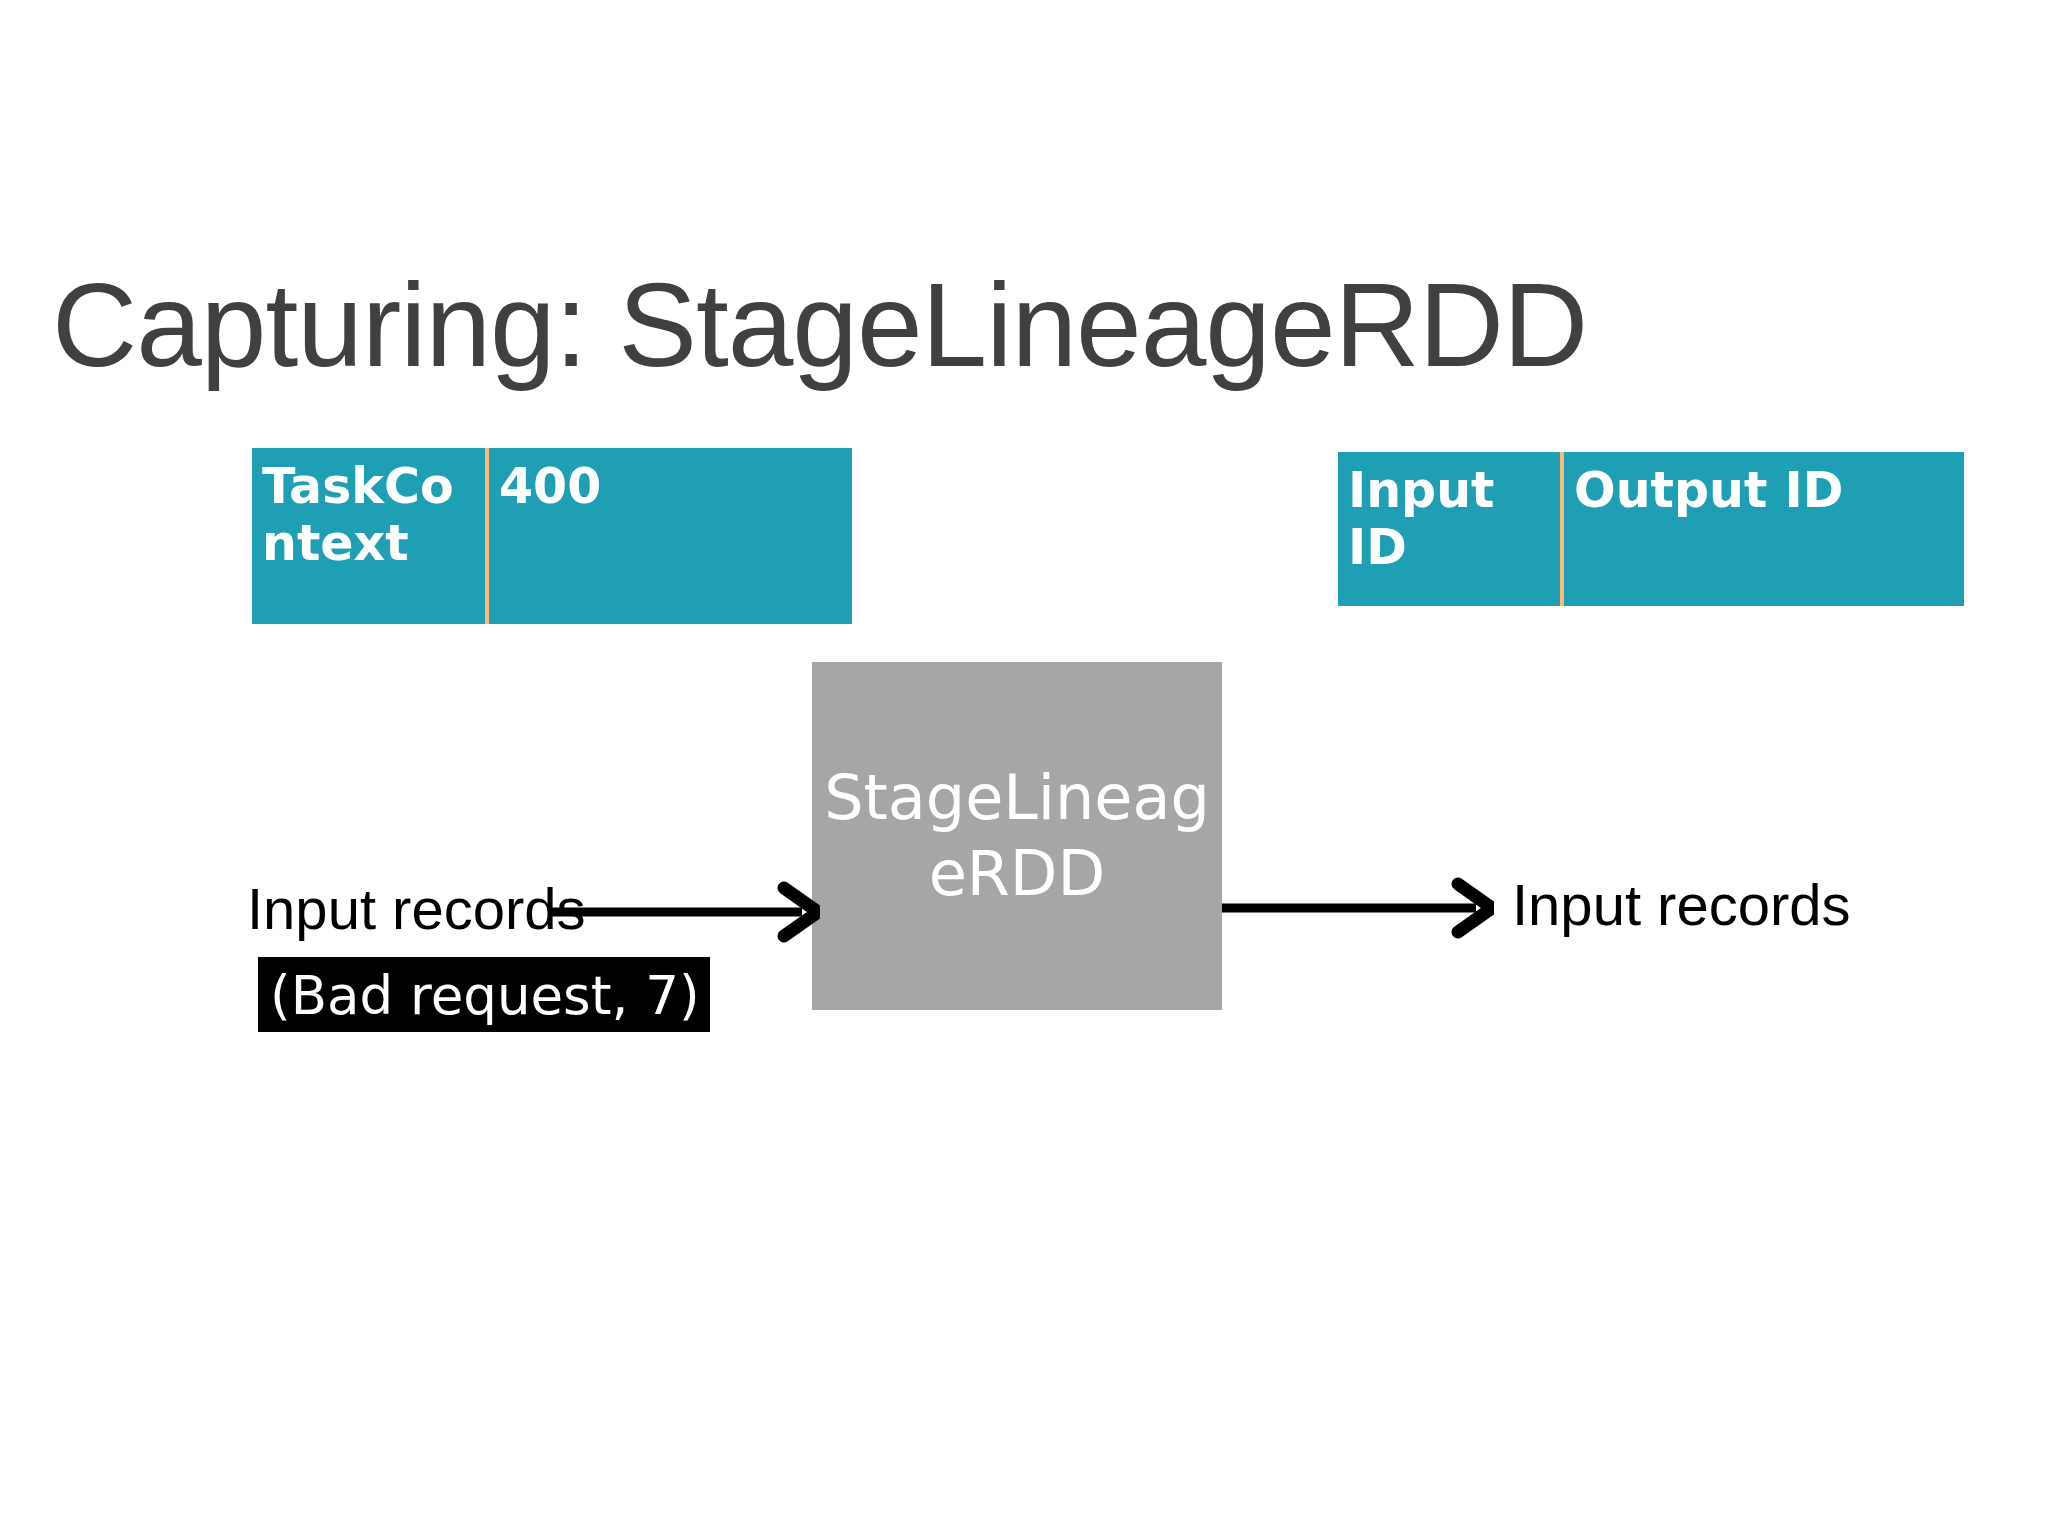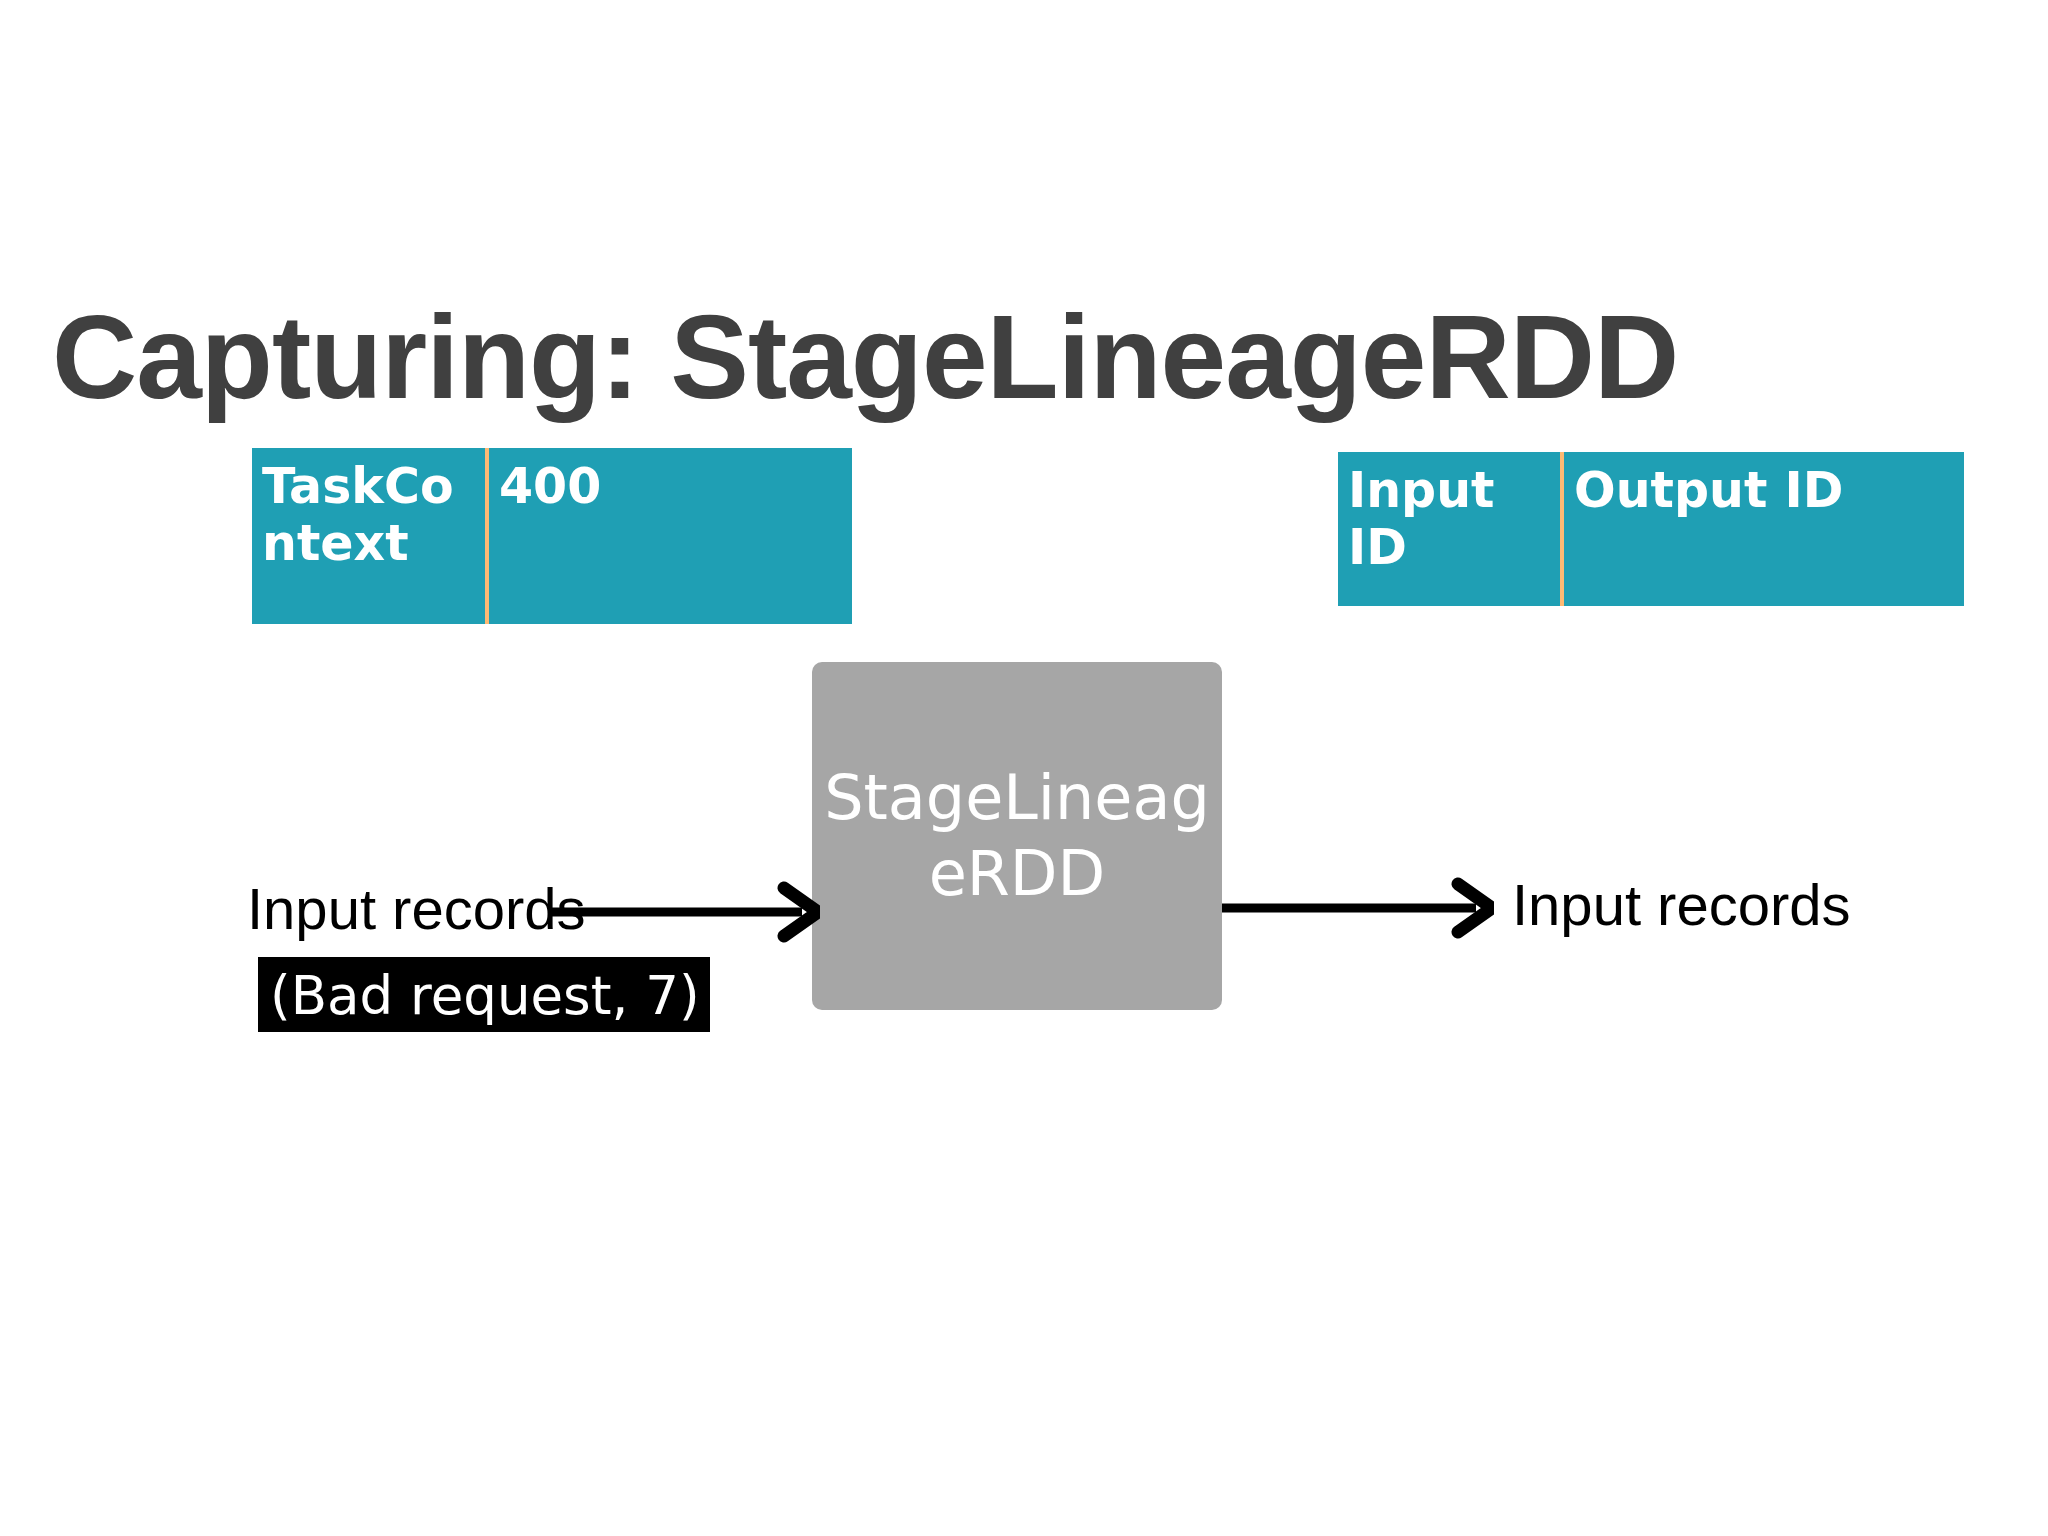--- a/index.html
+++ b/index.html
@@ -20,25 +20,24 @@
 
   
   #slide-title {
     position: absolute;
     left: 52px;
     top: 262px;
     width: 1900px;
     font-family: "Liberation Sans", sans-serif;
     font-size: 118px;
     line-height: 1.08;
-    font-weight: 700;
+    font-weight: 400;
     color: #404040;
     letter-spacing: -1px;
     white-space: nowrap;
-    margin-top: 32px;
   }
 
   
   .teal-table {
     position: absolute;
     display: flex;
     background: #fdba74;
   }
   .teal-cell {
     background: #1f9fb4;
@@ -87,21 +86,20 @@
     align-items: center;
     justify-content: center;
     text-align: center;
     font-family: "DejaVu Sans", sans-serif;
     font-size: 62px;
     line-height: 1.22;
     font-weight: 400;
     box-sizing: border-box;
     padding: 0 6px;
     word-break: break-all;
-    border-radius: 10px;
   }
 
   
   .plain-label {
     position: absolute;
     font-family: "Liberation Sans", sans-serif;
     font-size: 58px;
     line-height: 1;
     color: #000000;
     white-space: nowrap;

